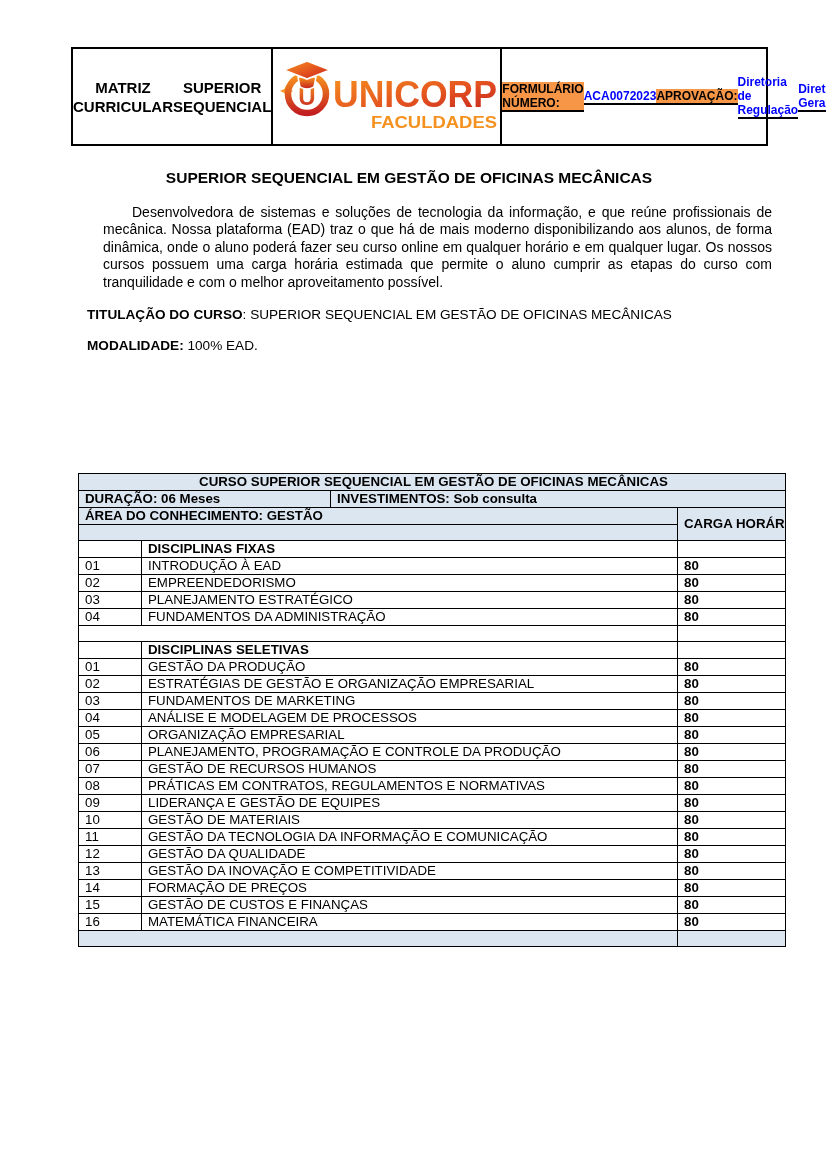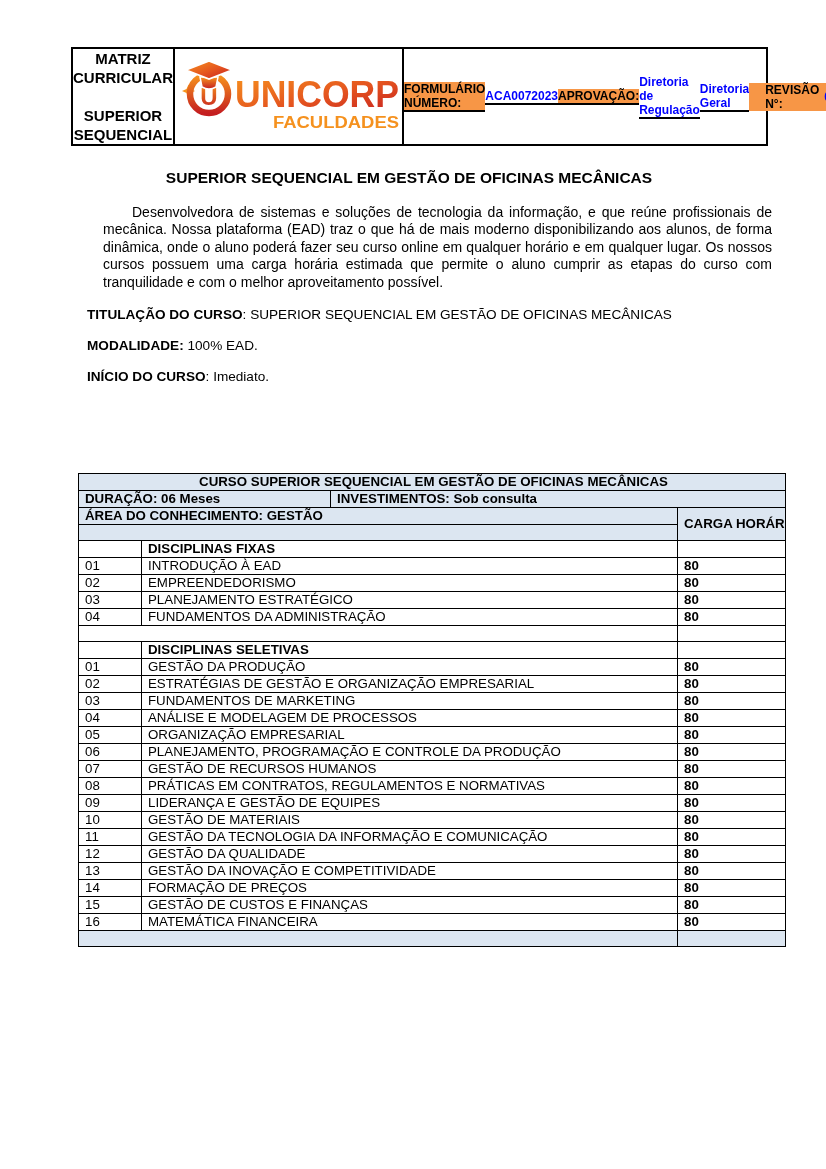--- a/index.html
+++ b/index.html
@@ -8,21 +8,21 @@
     font-family:"Liberation Sans", sans-serif; color:#000; overflow:hidden;
     margin:0 auto;
   }
   
   .header-box{
     position:absolute; left:71px; top:47px; width:697px; height:99px;
     border:2px solid #000; box-sizing:border-box; display:flex;
   }
   .hb-left{
     width:225px; border-right:2px solid #000; box-sizing:border-box;
-    display:flex; flex-direction:column; align-items:center; justify-content:space-between;
+    display:flex; flex-direction:row; align-items:center; justify-content:center;
     font-weight:bold; font-size:15px; line-height:19px; text-align:center;
   }
   .hb-center{
     width:237px; border-right:2px solid #000; box-sizing:border-box;
     display:flex; align-items:center; justify-content:center;
   }
   .hb-right{flex:1; display:flex; flex-direction:row;align-items:center;}
   .form-row{
     flex:1; display:flex; align-items:center; justify-content:center;
     font-weight:bold; font-size:12px; border-bottom:2px solid #000;
@@ -116,21 +116,20 @@
     </div>
   </div>
 
   <div class="doc-title">SUPERIOR SEQUENCIAL EM GESTÃO DE OFICINAS MECÂNICAS</div>
 
   <div class="intro">Desenvolvedora de sistemas e soluções de tecnologia da informação, e que reúne profissionais de mecânica. Nossa plataforma (EAD) traz o que há de mais moderno disponibilizando aos alunos, de forma dinâmica, onde o aluno poderá fazer seu curso online em qualquer horário e em qualquer lugar. Os nossos cursos possuem uma carga horária estimada que permite o aluno cumprir as etapas do curso com tranquilidade e com o melhor aproveitamento possível.</div>
 
   <div class="info-lines">
     <p><b>TITULAÇÃO DO CURSO</b><span>: SUPERIOR SEQUENCIAL EM GESTÃO DE OFICINAS MECÂNICAS</span></p>
     <p><b>MODALIDADE:</b><span> 100% EAD.</span></p>
-    <p><b>INÍCIO DO CURSO</b><span>: Imediato.</span></p>
   </div>
 
   <table class="course">
     <colgroup>
         <col style="width:63px">
         <col style="width:189px">
         <col style="width:347px">
         <col style="width:108px">
       </colgroup>
     <tbody>

